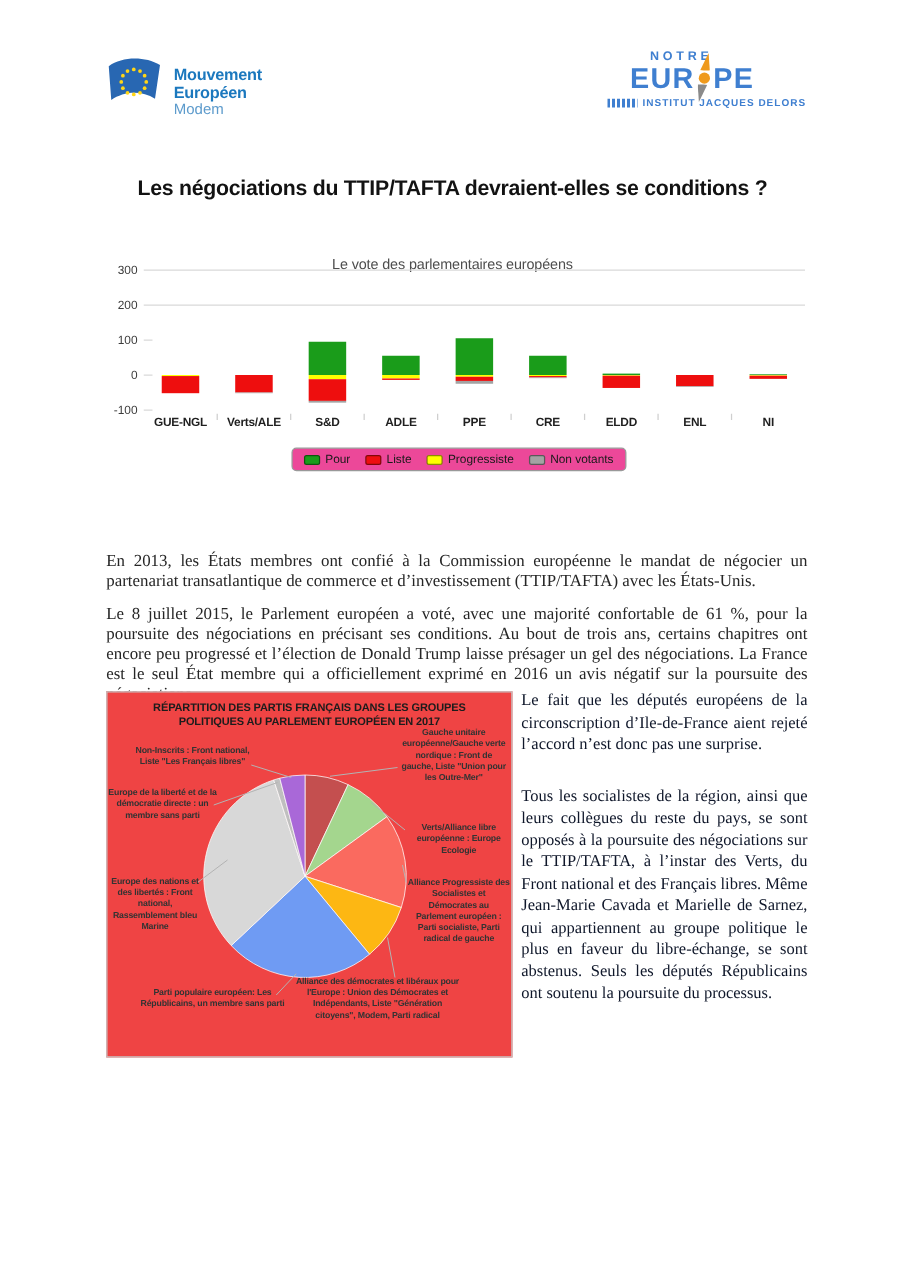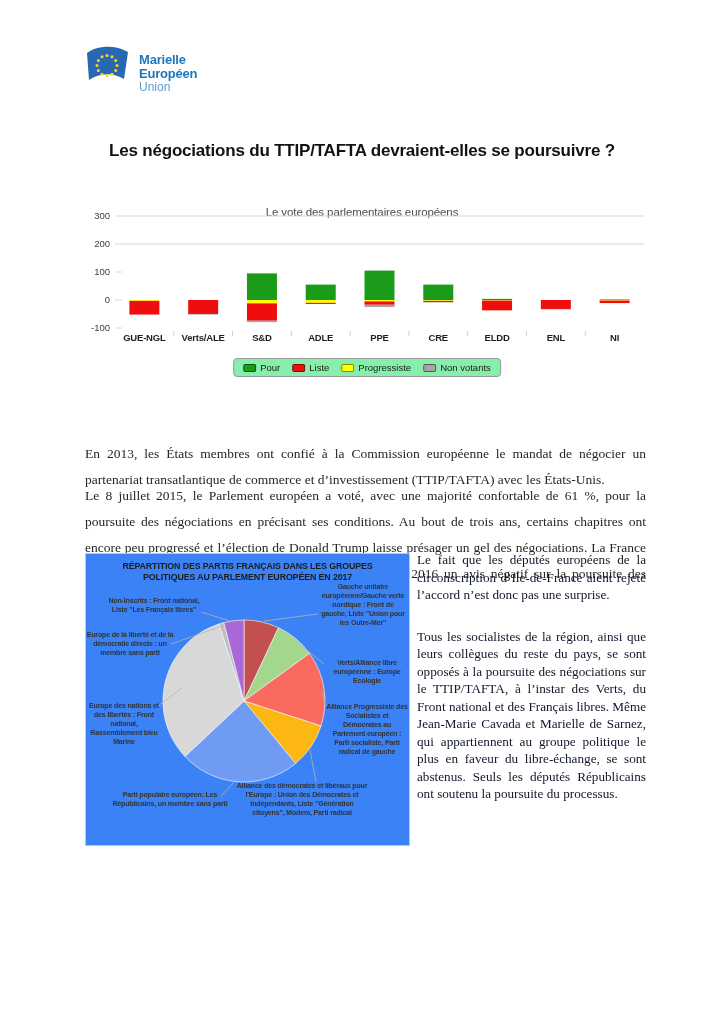--- a/index.html
+++ b/index.html
@@ -28,31 +28,31 @@
   
   .doc-title{position:absolute;top:141px;left:0;width:100%;text-align:center;
       font-size:17px;font-weight:bold;color:#121212;letter-spacing:-0.2px;}
   .doc-subtitle{position:absolute;top:175px;left:0;width:100%;text-align:center;
       font-size:11.5px;color:#4d4d4d;letter-spacing:-0.1px;margin-top:31px;}
 
   
   #bar-chart{position:absolute;left:84px;top:206px;width:566px;height:178px;}
   #chart-legend{position:absolute;left:50%;transform:translateX(-50%);top:152px;
       border:1px solid #999;border-radius:4px;padding:3px 9px;display:flex;gap:12px;align-items:center;
-      font-size:9.5px;color:#1a1a1a;background:#86efac;white-space:nowrap;}
+      font-size:9.5px;color:#1a1a1a;background:#ec4899;white-space:nowrap;}
   .legend-item{display:flex;align-items:center;}
   .sw{width:13px;height:8px;border-radius:2px;border:1px solid rgba(0,0,0,.45);display:inline-block;margin-right:4px;box-sizing:border-box;}
 
   
   .para{position:absolute;left:85px;width:561px;font-family:"Liberation Serif",serif;
-      font-size:13.5px;line-height:26px;text-align:justify;color:#262626;}
+      font-size:13.5px;line-height:16px;text-align:justify;color:#262626;}
   #p1{top:427px;} #p2{top:469px;}
 
   
-  #pie-box{position:absolute;left:85px;top:553px;width:325px;height:293px;border:1px solid #c6c6c6;box-sizing:border-box;background:#3b82f6;}
+  #pie-box{position:absolute;left:85px;top:553px;width:325px;height:293px;border:1px solid #c6c6c6;box-sizing:border-box;background:#ef4444;}
   .pie-title{position:absolute;top:7px;left:0;width:100%;text-align:center;font-size:8.8px;font-weight:bold;
       color:#1c1c1c;line-height:1.3;padding:0 26px;box-sizing:border-box;letter-spacing:-0.1px;}
   #pie-svg{position:absolute;left:0;top:0;width:323px;height:291px;}
   .pie-label{position:absolute;font-size:7px;font-weight:bold;color:#333;text-align:center;
       line-height:1.3;letter-spacing:-0.15px;}
   .pl1{left:20px;top:42px;width:96px;}
   .pl2{left:0px;top:76px;width:88px;}
   .pl3{left:3px;top:147px;width:70px;}
   .pl4{left:18px;top:236px;width:132px;}
   .pl5{left:233px;top:28px;width:88px;}
@@ -85,28 +85,44 @@
           <circle cx="23" cy="29.5" r="1.5"></circle>
             <circle cx="18" cy="28.2" r="1.5"></circle>
             <circle cx="14.3" cy="24.5" r="1.5"></circle>
           <circle cx="13" cy="19.5" r="1.5"></circle>
             <circle cx="14.3" cy="14.5" r="1.5"></circle>
             <circle cx="18" cy="10.8" r="1.5"></circle>
         </g>
       </svg>
     </span>
     <span class="ml-text">
-      <div class="ml-bold">Marielle</div>
+      <div class="ml-bold">Mouvement</div>
       <div class="ml-bold">Européen</div>
-      <div class="ml-light">Union</div>
+      <div class="ml-light">Modem</div>
     </span>
   </div>
 
-
-  <div class="doc-title">Les négociations du TTIP/TAFTA devraient-elles se poursuivre ?</div>
+  <div class="logo-right">
+    <div class="ne-top">NOTRE</div>
+    <div class="ne-main">
+      <span>EUR</span>
+      <span class="compass">
+        <span class="needle-up"></span>
+          <span class="dot"></span>
+          <span class="needle-down"></span>
+      </span>
+      <span>PE</span>
+    </div>
+    <div class="ne-bottom">
+      <span class="stripes"></span>
+      <span>INSTITUT JACQUES DELORS</span>
+    </div>
+  </div>
+
+  <div class="doc-title">Les négociations du TTIP/TAFTA devraient-elles se conditions ?</div>
   <div class="doc-subtitle">Le vote des parlementaires européens</div>
 
   <div id="bar-chart">
     <svg id="bar-svg" width="566" height="178" viewBox="0 0 566 178">
         <line x1="31" x2="560" y1="9.999999999999986" y2="9.999999999999986" stroke="#d9d9d9" stroke-width="1"></line>
         <line x1="31" x2="560" y1="37.99999999999999" y2="37.99999999999999" stroke="#d9d9d9" stroke-width="1"></line>
         <line x1="31" x2="38" y1="66" y2="66" stroke="#d9d9d9" stroke-width="1"></line>
         <line x1="31" x2="38" y1="94" y2="94" stroke="#d9d9d9" stroke-width="1"></line>
         <line x1="31" x2="38" y1="122" y2="122" stroke="#d9d9d9" stroke-width="1"></line>
         <text x="26" y="13.199999999999985" text-anchor="end" font-size="9.5" fill="#3c3c3c">300</text>

